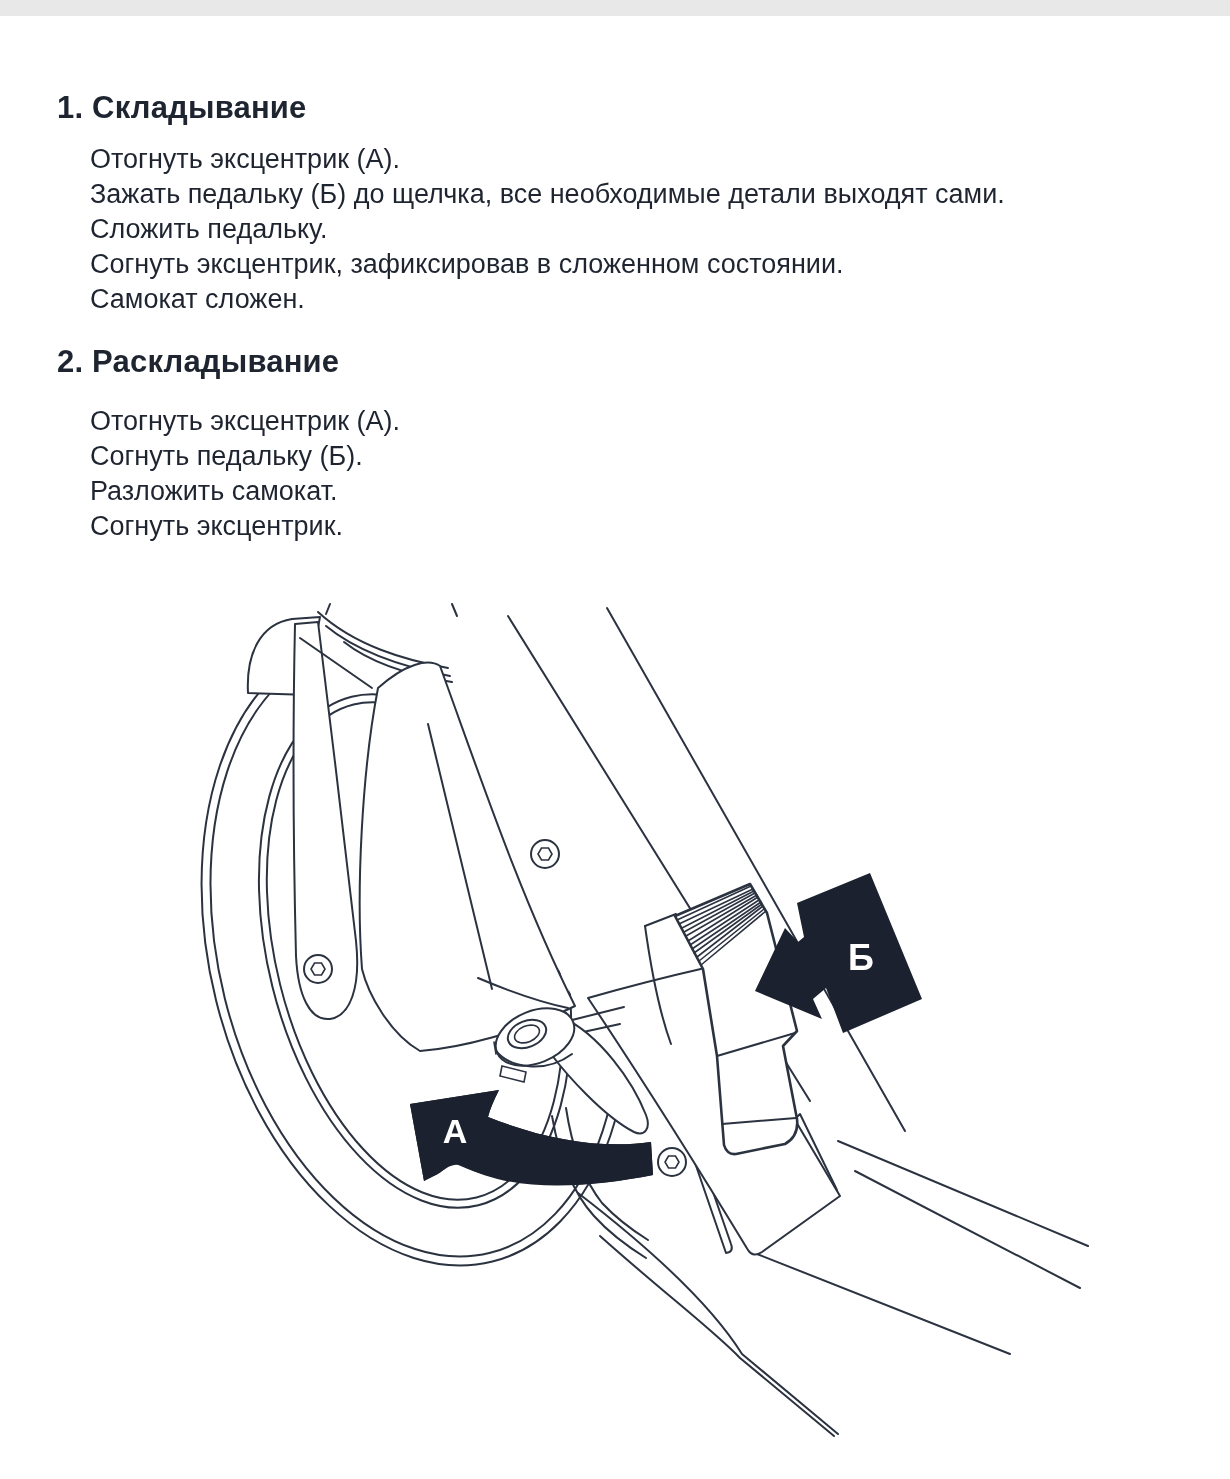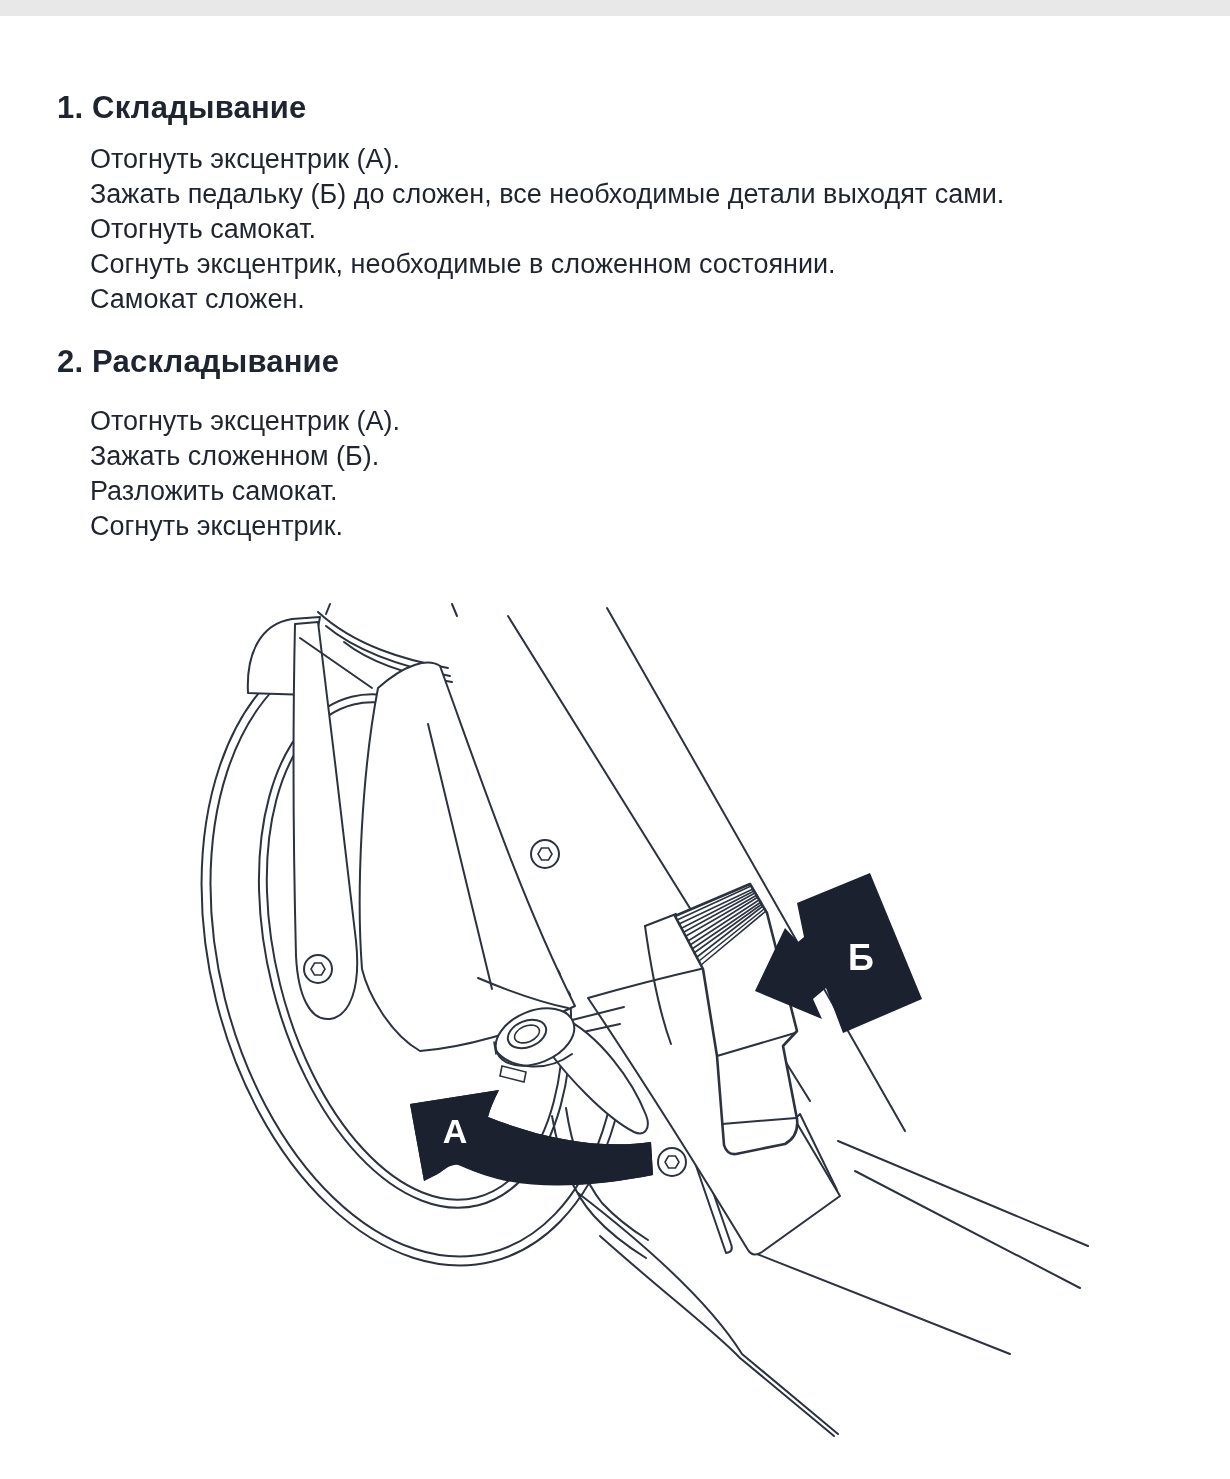--- a/index.html
+++ b/index.html
@@ -51,30 +51,30 @@
   }
 </style>
 </head>
 <body>
 
 <div id="page">
 
   <div id="h1" class="sec-heading">1. Складывание</div>
   <div id="b1" class="sec-body">
     <div class="instr-line">Отогнуть эксцентрик (А).</div>
-    <div class="instr-line">Зажать педальку (Б) до сложен, все необходимые детали выходят сами.</div>
-    <div class="instr-line">Отогнуть самокат.</div>
-    <div class="instr-line">Согнуть эксцентрик, необходимые в сложенном состоянии.</div>
+    <div class="instr-line">Зажать педальку (Б) до щелчка, все необходимые детали выходят сами.</div>
+    <div class="instr-line">Сложить педальку.</div>
+    <div class="instr-line">Согнуть эксцентрик, зафиксировав в сложенном состоянии.</div>
     <div class="instr-line">Самокат сложен.</div>
   </div>
 
   <div id="h2" class="sec-heading">2. Раскладывание</div>
   <div id="b2" class="sec-body">
     <div class="instr-line">Отогнуть эксцентрик (А).</div>
-    <div class="instr-line">Зажать сложенном (Б).</div>
+    <div class="instr-line">Согнуть педальку (Б).</div>
     <div class="instr-line">Разложить самокат.</div>
     <div class="instr-line">Согнуть эксцентрик.</div>
   </div>
 
   <div id="illu-wrap">
     <svg viewBox="0 0 1230 899" width="1230" height="899">
       <defs>
         <clipPath id="wheelClip">
           <path d="M 195,28 L 305,28 L 305,95 L 432,95 C 470,160 520,300 578,412 L 625,500 L 648,690 L 195,690 Z"></path>
         </clipPath>

